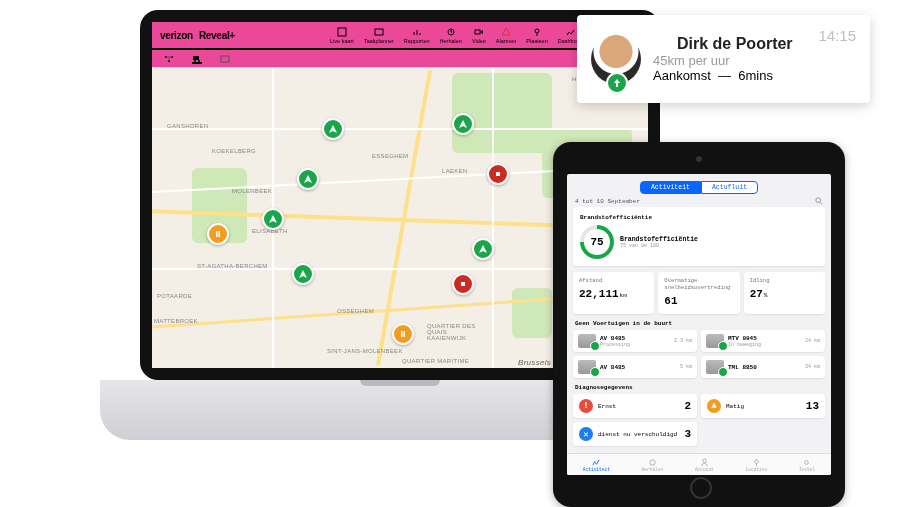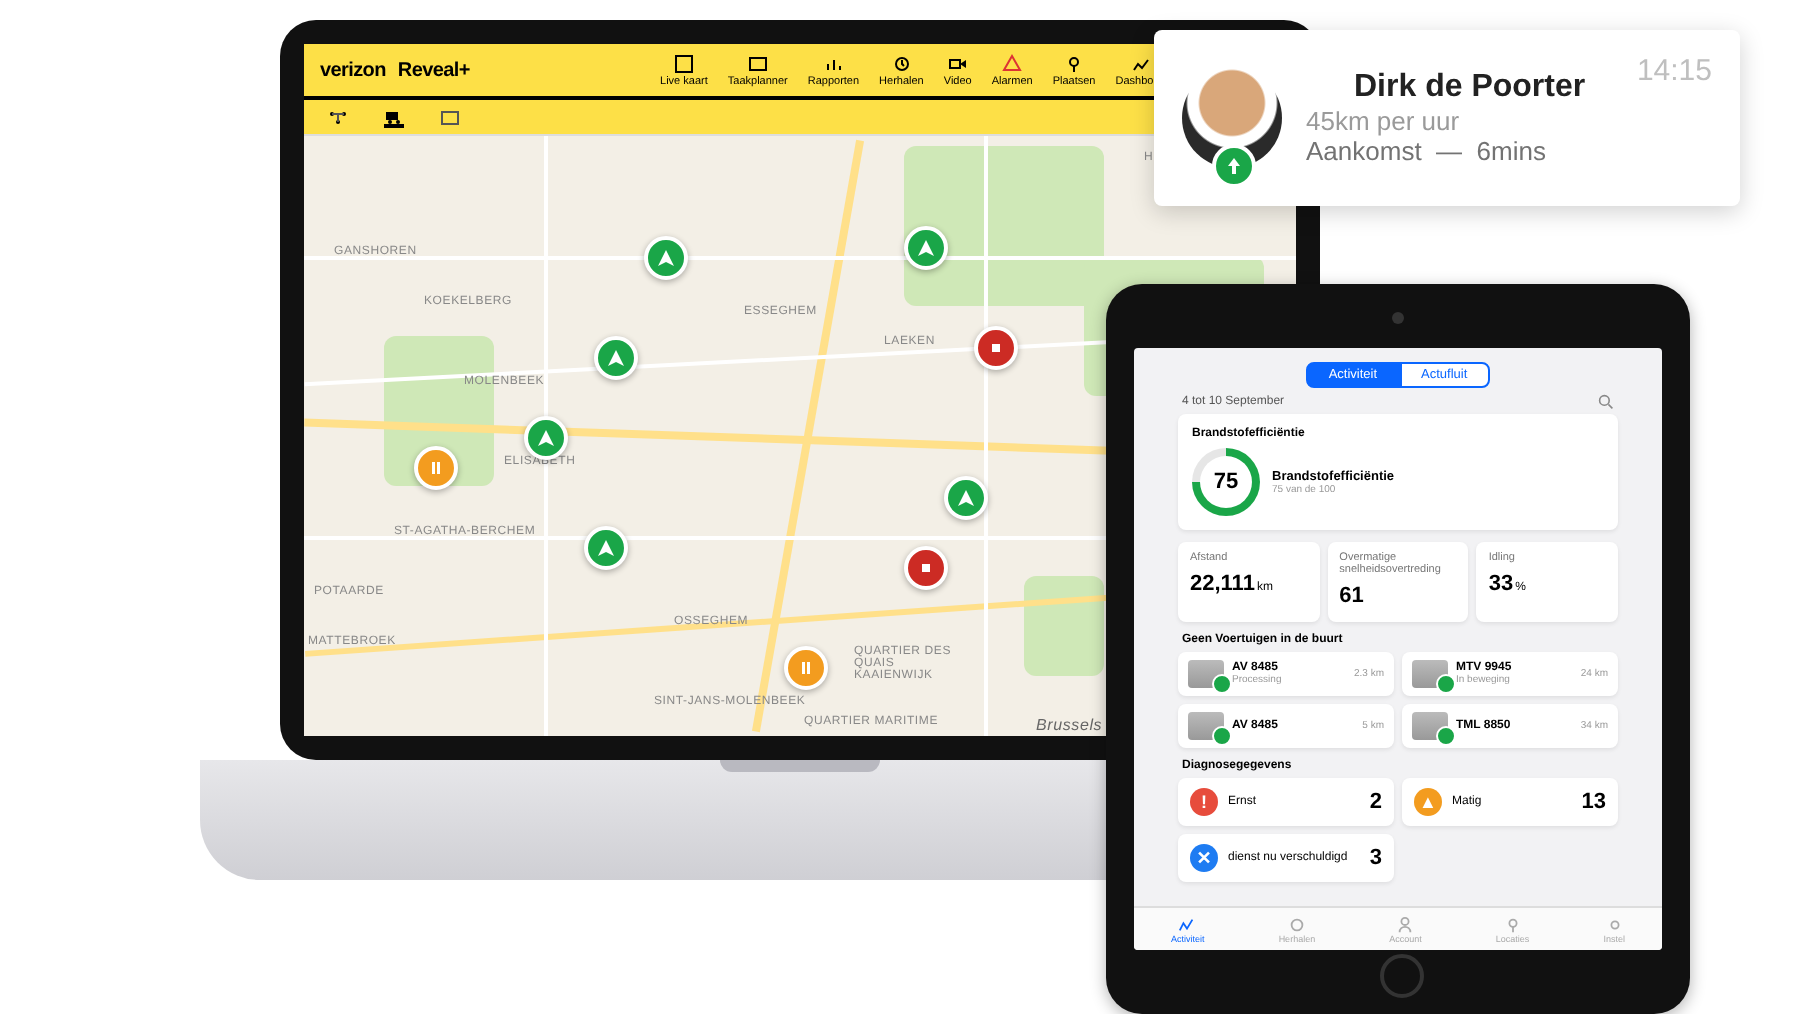--- a/index.html
+++ b/index.html
@@ -2,21 +2,21 @@
 <html><head>
 <meta charset="utf-8">
 <style>
   * { box-sizing: border-box; margin: 0; padding: 0; }
   body { font-family: -apple-system, "Helvetica Neue", Arial, sans-serif; background:#fff; width:900px; height:507px; position:relative; overflow:hidden;}
   .stage { position:relative; width:900px; height:507px; }
 
   
   .laptop { position:absolute; left:100px; top:10px; width:600px; height:430px; }
   .laptop .bezel { position:absolute; left:40px; top:0; width:520px; height:370px; background:#111; border-radius:18px; padding:12px; }
-  .laptop .screen { width:100%; height:100%; background:#fde047; position:relative; overflow:hidden; }
+  .laptop .screen { width:100%; height:100%; background:#ec4899; position:relative; overflow:hidden; }
   .laptop .base { position:absolute; left:0; bottom:0; width:600px; height:60px; background:linear-gradient(#e7e7ea,#cfcfd4); border-radius:0 0 30px 30px; }
   .laptop .base::before{content:"";position:absolute;left:50%;top:0;width:80px;height:6px;margin-left:-40px;background:#b9b9c0;border-radius:0 0 6px 6px;}
 
   
   .app-header { height:28px; display:flex; align-items:center; gap:4px; padding:0 8px; border-bottom:2px solid #000; font-size:7px; }
   .app-header .logo { font-weight:900; font-size:10px; letter-spacing:-.3px; display:flex; align-items:center; gap:3px;}
   .app-header .logo .brand2{font-weight:700;}
   .nav-item { display:flex; flex-direction:column; align-items:center; gap:1px; font-size:5.5px; }
   .nav-item svg,.nav-item .ic{width:10px;height:10px;}
   .nav-row{display:flex;gap:10px;margin-left:auto;}
@@ -38,28 +38,28 @@
   .place-label{position:absolute;font-size:6px;color:#888;text-transform:uppercase;letter-spacing:.3px;white-space:nowrap;}
 
   
   .popup{position:absolute;right:30px;top:15px;width:293px;height:88px;background:#fff;border-radius:4px;box-shadow:0 3px 12px rgba(0,0,0,.18);display:flex;align-items:center;padding:12px 14px;gap:12px;}
   .avatar{position:relative;width:50px;height:50px;}
   .avatar .pic{width:50px;height:50px;border-radius:50%;background:radial-gradient(circle at 50% 35%, #d9a77a 0 16px, #fff 17px 22px, #2a2a2a 23px);}
   .avatar .badge{position:absolute;left:15px;bottom:-10px;width:22px;height:22px;border-radius:50%;background:#1aa648;border:2px solid #fff;display:flex;align-items:center;justify-content:center;}
   .avatar .badge svg{width:10px;height:10px;fill:#fff;}
   .popup .name{font-size:16px;font-weight:600;color:#222;margin-left:24px;}
   .popup .speed{font-size:13px;color:#9a9a9a;}
-  .popup .arr{font-size:13px;color:#737373;}
+  .popup .arr{font-size:13px;color:#000000;}
   .popup .time{position:absolute;right:14px;top:12px;font-size:15px;color:#bfbfbf;}
 
   
   .tablet{position:absolute;right:55px;bottom:0;width:292px;height:365px;background:#111;border-radius:18px;padding:32px 14px;box-shadow:0 2px 8px rgba(0,0,0,.3);}
   .tablet::before{content:"";position:absolute;left:50%;top:14px;width:6px;height:6px;margin-left:-3px;border-radius:50%;background:#333;}
   .tablet::after{content:"";position:absolute;left:50%;bottom:8px;width:18px;height:18px;margin-left:-9px;border-radius:50%;border:2px solid #333;}
-  .tscreen{width:100%;height:100%;background:#f2f2f4;border-radius:2px;overflow:hidden;position:relative;padding:4px 22px;}
+  .tscreen{width:100%;height:100%;background:#f2f2f4;border-radius:2px;overflow:hidden;position:relative;padding:4px 6px;font-family:Liberation Mono, monospace;}
   .seg{display:flex;justify-content:center;margin:3px 0;}
   .seg .segbtn{font-size:6.5px;border:1px solid #0a66ff;color:#0a66ff;padding:2px 10px;background:#fff;}
   .seg .segbtn.active{background:#0a66ff;color:#fff;}
   .seg .segbtn:first-child{border-radius:4px 0 0 4px;}
   .seg .segbtn:last-child{border-radius:0 4px 4px 0;}
   .date-row{display:flex;justify-content:space-between;align-items:center;font-size:6px;color:#555;margin:2px 2px;}
   .date-row .ic{width:8px;height:8px;}
 
   .cards{display:flex;gap:6px;}
   .card{flex:1;background:#fff;border-radius:4px;padding:7px;box-shadow:0 1px 2px rgba(0,0,0,.08);}
@@ -353,21 +353,21 @@
         <div class="stat">
           <div class="lbl">Afstand</div>
           <span class="val">22,111</span><span class="unit">km</span>
         </div>
         <div class="stat">
           <div class="lbl">Overmatige snelheidsovertreding</div>
           <span class="val">61</span>
         </div>
         <div class="stat">
           <div class="lbl">Idling</div>
-          <span class="val">33</span><span class="unit">%</span>
+          <span class="val">27</span><span class="unit">%</span>
         </div>
       </div>
 
       <div class="section-title">Geen Voertuigen in de buurt</div>
       <div class="veh-grid">
         <div class="veh">
             <div class="truck"></div>
             <div>
               <div class="vname">AV 8485</div>
               <div class="vsub">Processing</div>

